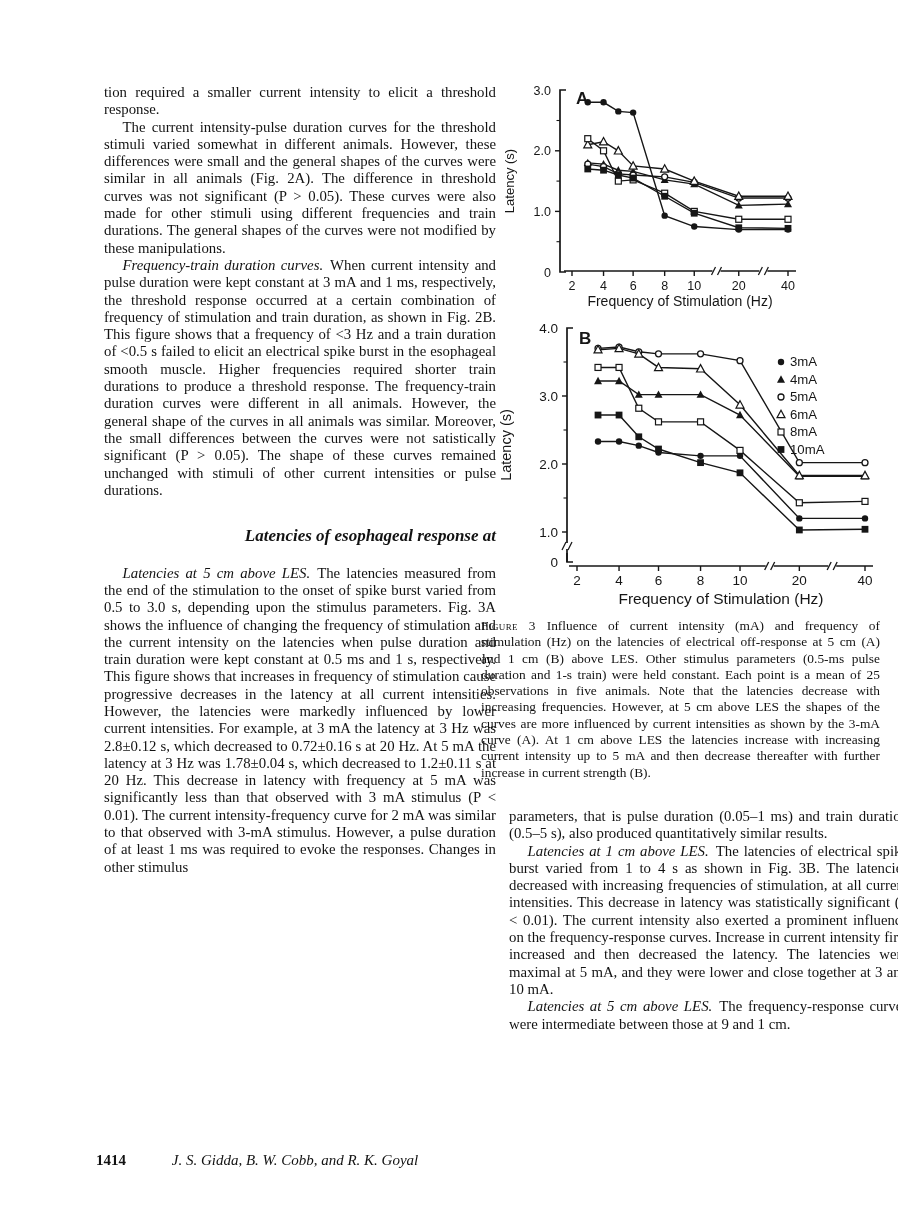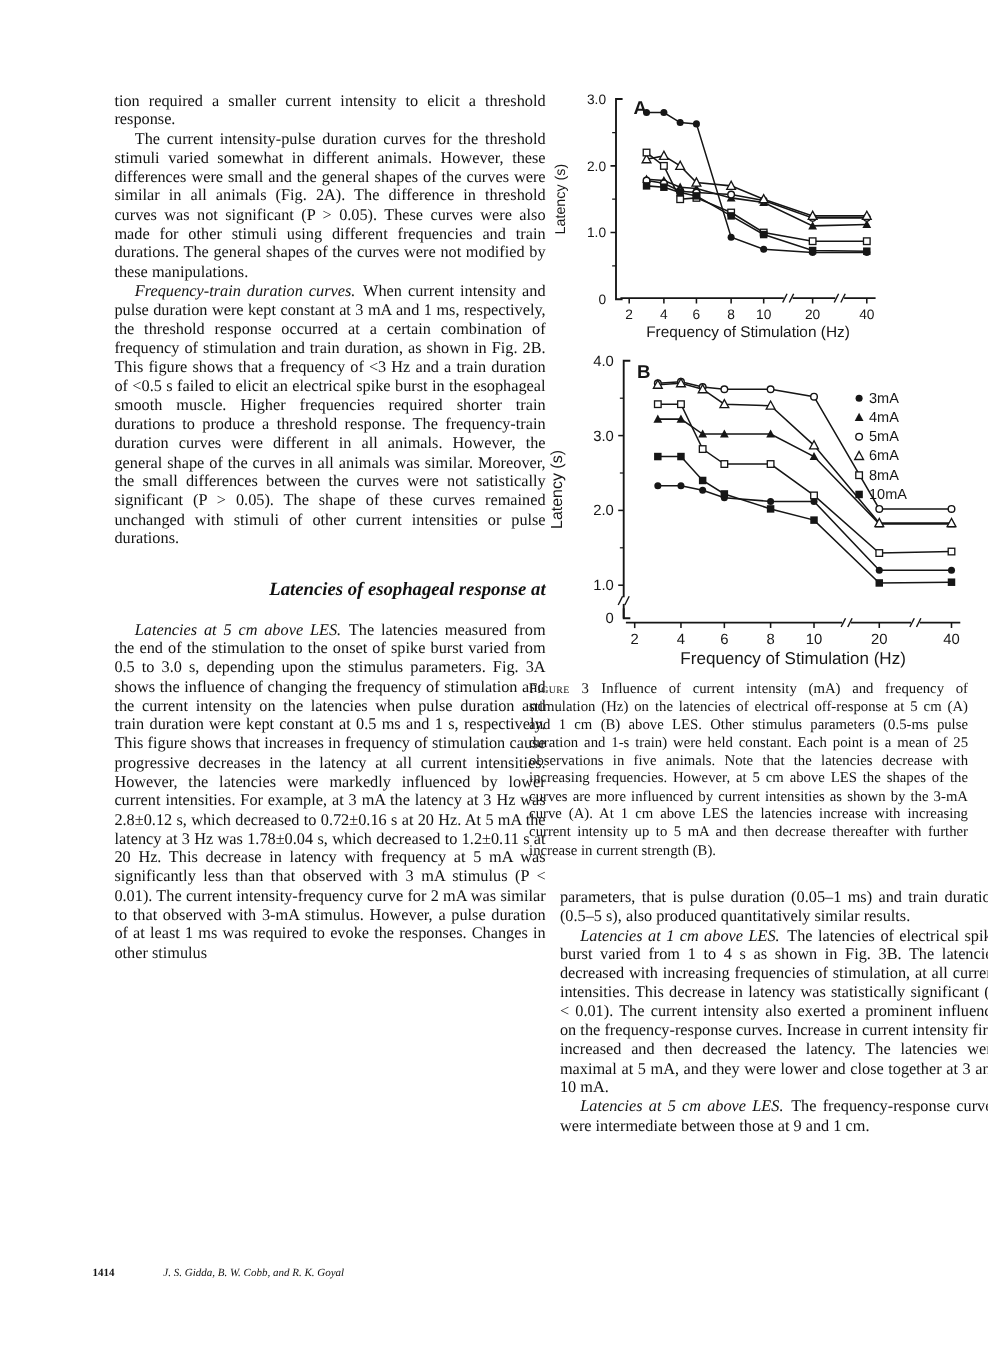--- a/index.html
+++ b/index.html
@@ -15,21 +15,21 @@
   .section-heading{font-style:italic;font-size:17px;line-height:19.5px;
     margin:27px 0 19px 0;padding-left:18px;text-align:right;}
   .section-heading .hl2{display:block;padding-left:18px;}
   .chart-box{position:absolute;}
   #chartA-box{left:488px;top:76px;width:315px;height:240px;}
   #chartB-box{left:481px;top:310px;width:400px;height:310px;}
   #caption-block{position:absolute;left:481px;top:618px;width:399px;
     font-size:13.4px;line-height:16.3px;text-align:justify;}
   .caption-label{font-variant:small-caps;padding-right:11px;letter-spacing:0.3px;}
   #right-col{left:481px;top:808px;width:399px;}
-  #footer{position:absolute;left:84px;top:1152px;width:700px;font-size:10px;}
+  #footer{position:absolute;left:96px;top:1152px;width:700px;font-size:15px;}
   .page-num{font-weight:bold;padding-right:42px;}
   .authors{font-style:italic;}
   svg text{font-family:"Liberation Sans", sans-serif;fill:#161616;}
 </style>
 </head>
 <body>
 
 <div class="col" id="left-col">
   <p class="para">tion required a smaller current intensity to elicit a threshold response.</p>
   <p class="para indent">The current intensity-pulse duration curves for the threshold stimuli varied somewhat in different animals. However, these differences were small and the general shapes of the curves were similar in all animals (Fig. 2A). The difference in threshold curves was not significant (P &gt; 0.05). These curves were also made for other stimuli using different frequencies and train durations. The general shapes of the curves were not modified by these manipulations.</p>

